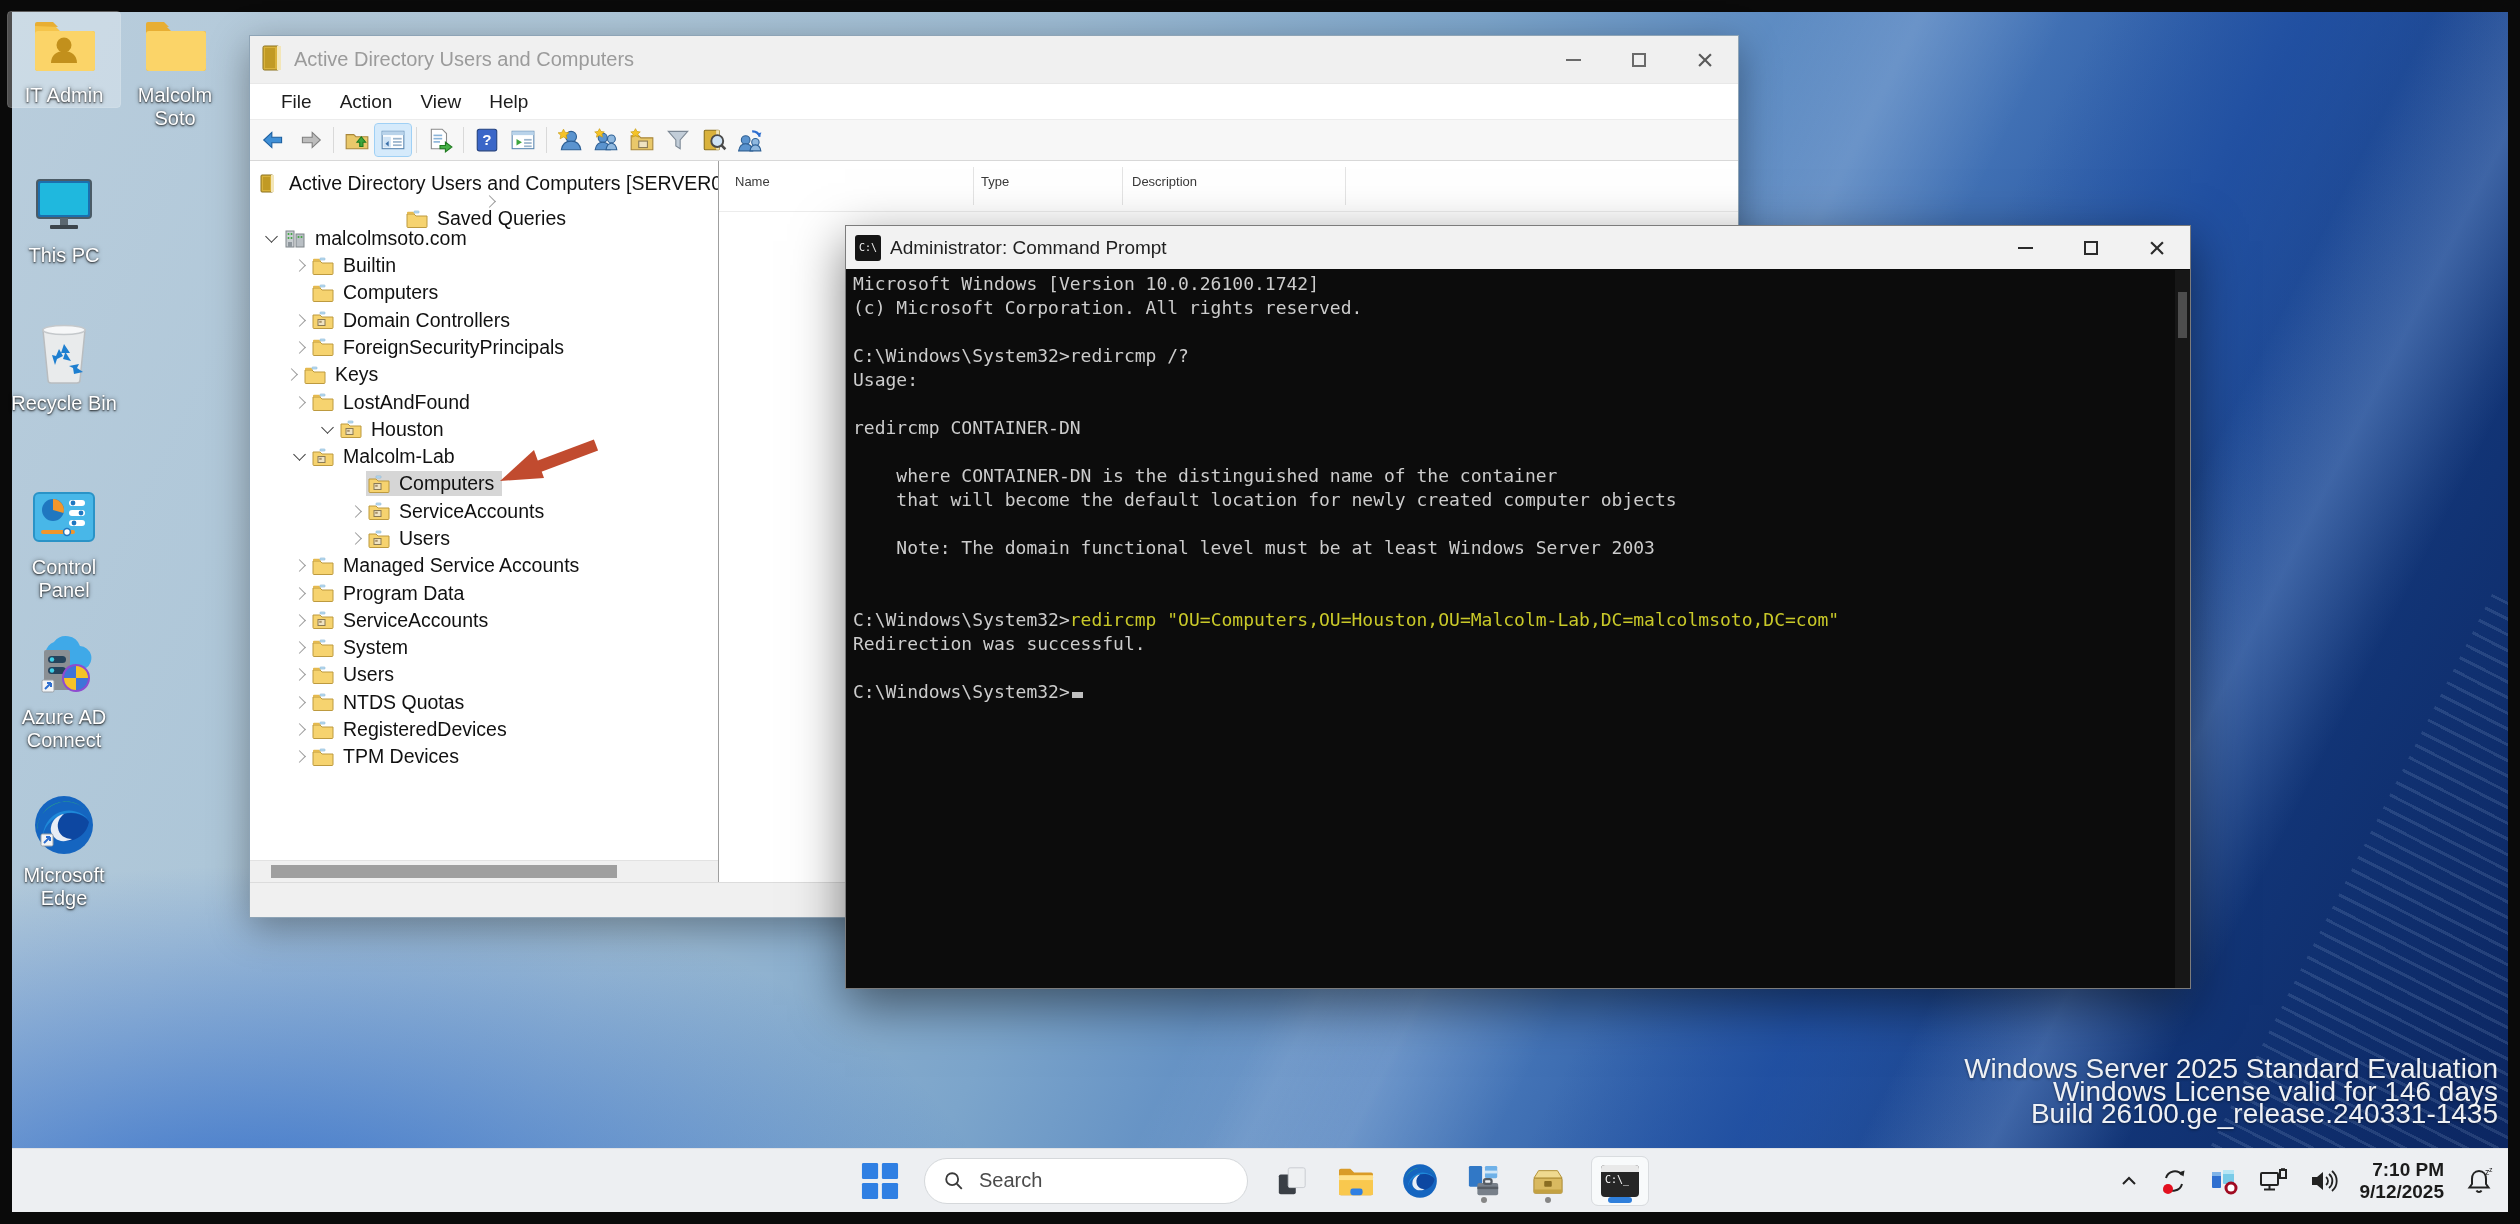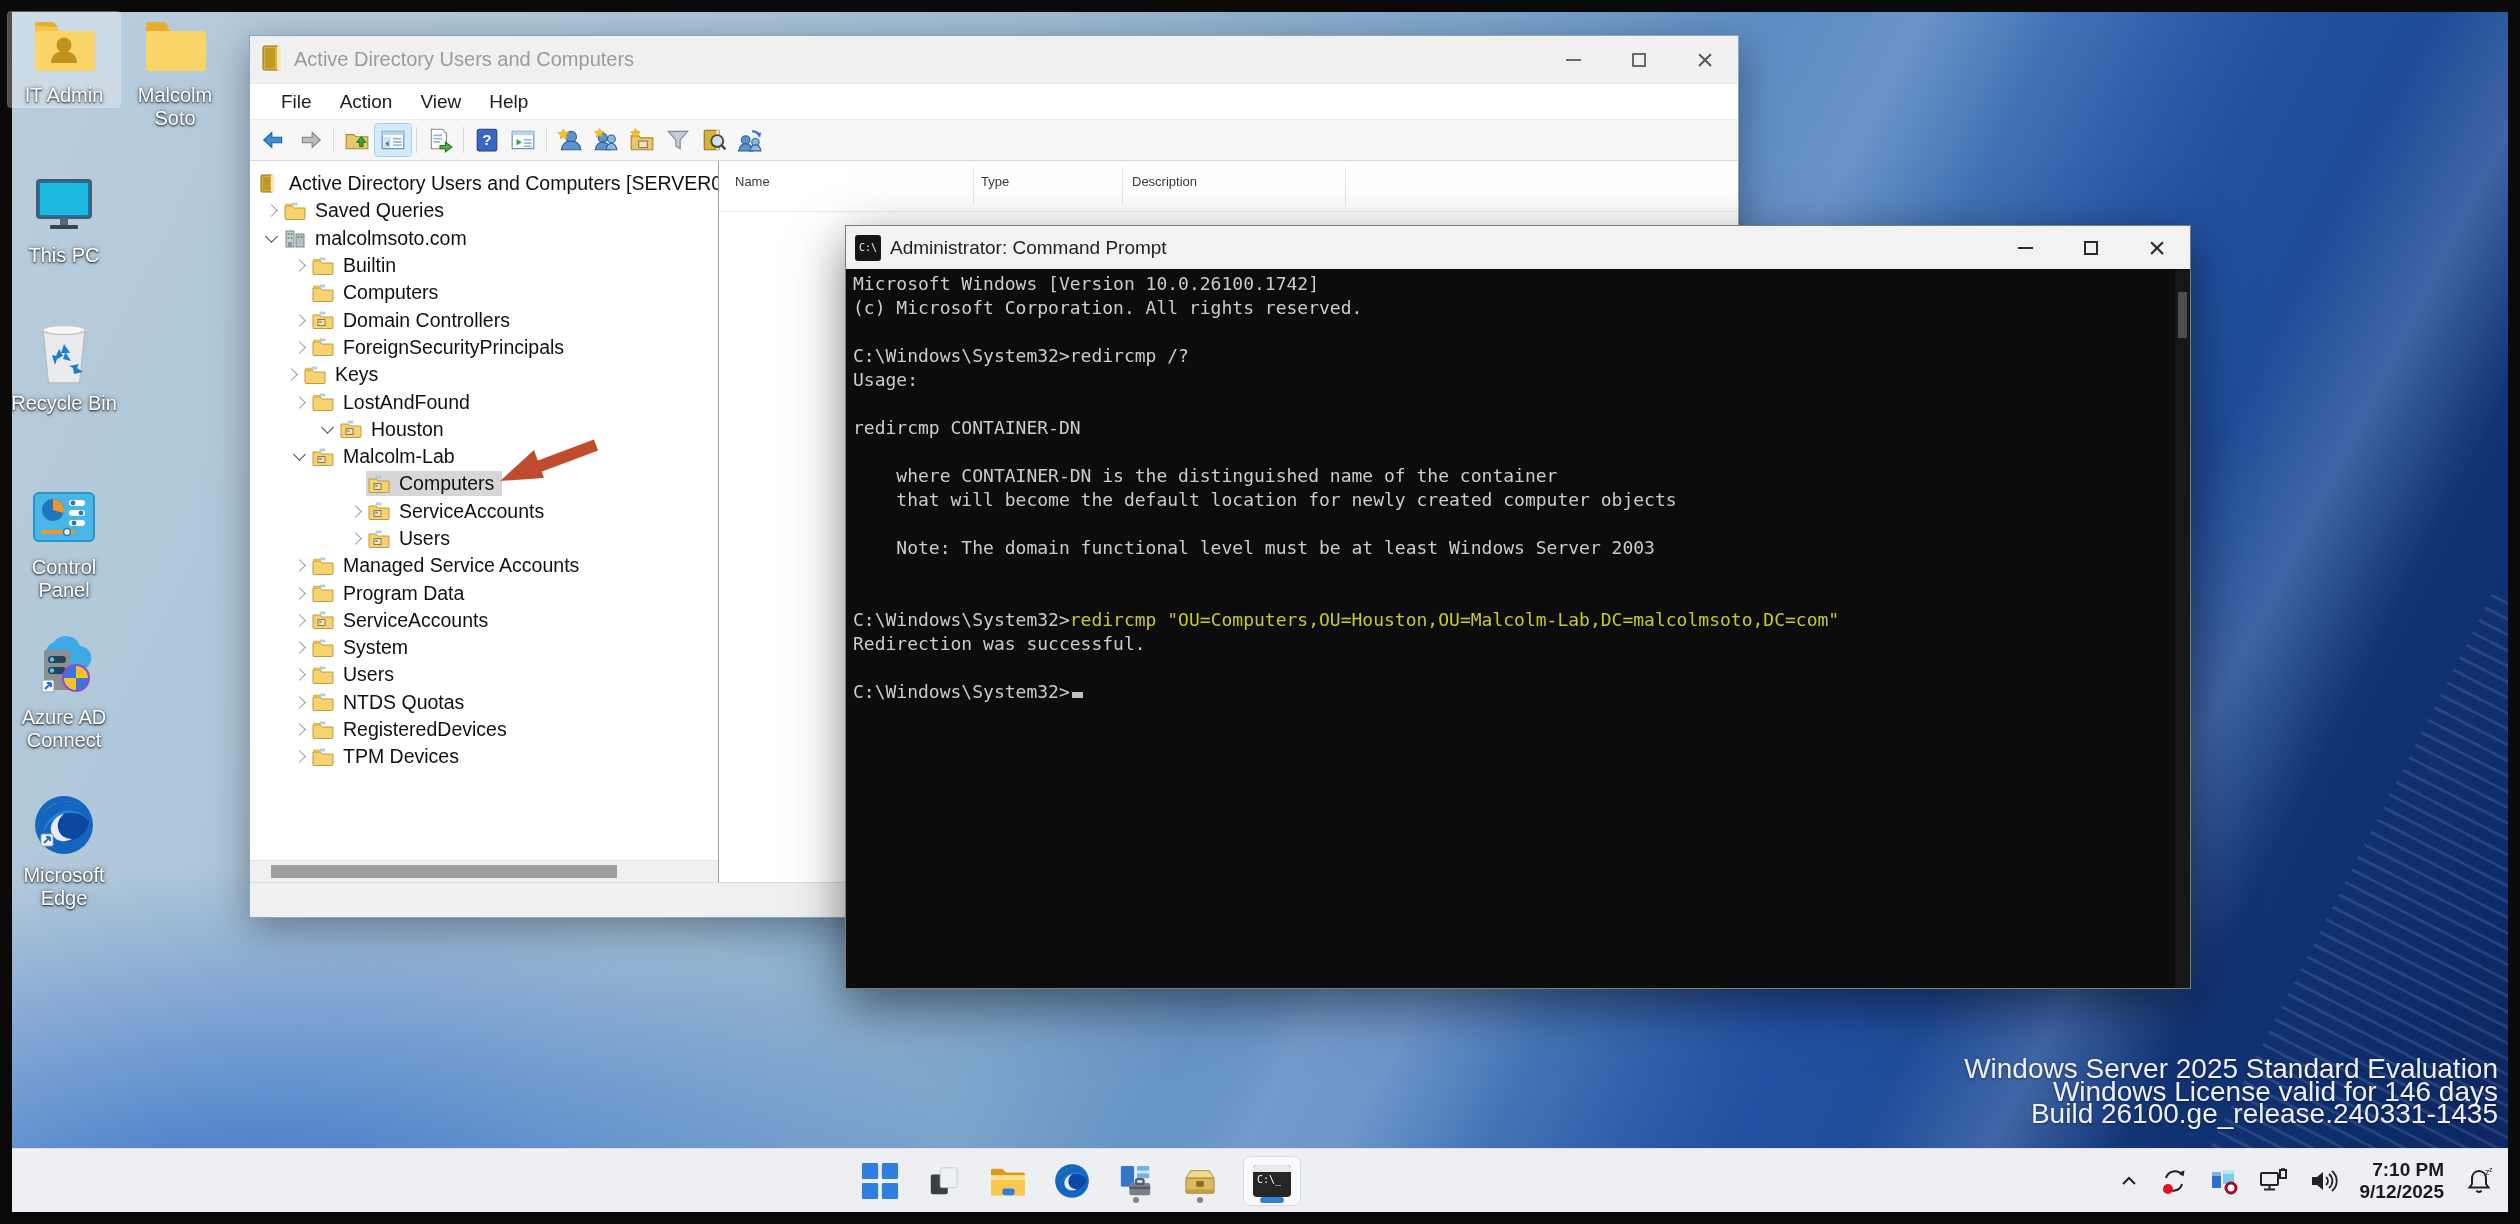--- a/index.html
+++ b/index.html
@@ -365,21 +365,21 @@
                 <span class="ticon">
                   <svg width="20" height="19" viewBox="0 0 20 19">
                     <rect x="3" y="1" width="12" height="17" rx="1" fill="#d9b23c" stroke="#8a701d"></rect>
                     <rect x="13" y="1" width="3" height="17" fill="#f3e6b8"></rect>
                     <rect x="5" y="3" width="7" height="13" fill="#c19a24"></rect>
                   </svg>
                 </span>
                 <span class="tlabel">Active Directory Users and Computers [SERVER01.malco</span>
               </span>
             </div>
-            <div class="trow" style="padding-left: 10px;">
+            <div class="trow" style="padding-left: 10px; flex-direction: column;">
               <span class="chevbox">
                 <span class="chev c"></span>
               </span>
               <span class="selspan">
                 <span class="ticon">
                   <svg width="22" height="18" viewBox="0 0 22 18">
                     <path d="M1 4 h7 l2 2 h11 v10.5 a1 1 0 0 1-1 1 H2 a1 1 0 0 1-1-1 z" fill="#f6d36f" stroke="#bd9a3f"></path>
                     <path d="M1 4 v-1.2 a1 1 0 0 1 1-1 h5.2 l1.8 2.2z" fill="#e4b94f"></path>
                     <rect x="8" y="1" width="5" height="2" rx=".6" fill="#bfe0f2" stroke="#7fb0d4" stroke-width=".6"></rect>
                   </svg>
@@ -764,20 +764,27 @@
   <div class="taskbar">
     <div class="tb-center">
       <div class="tb-btn">
         <svg width="38" height="38" viewBox="0 0 40 40">
             <rect x="1" y="1" width="17" height="17" rx="1.5" fill="#2f7fe3"></rect>
             <rect x="22" y="1" width="17" height="17" rx="1.5" fill="#2f7fe3"></rect>
             <rect x="1" y="22" width="17" height="17" rx="1.5" fill="#2f7fe3"></rect>
             <rect x="22" y="22" width="17" height="17" rx="1.5" fill="#2f7fe3"></rect>
           </svg>
       </div>
+      <div class="searchpill">
+        <svg width="22" height="22" viewBox="0 0 24 24">
+            <circle cx="10" cy="10" r="6.5" fill="none" stroke="#3a3a3a" stroke-width="2"></circle>
+            <line x1="15" y1="15" x2="20.5" y2="20.5" stroke="#3a3a3a" stroke-width="2"></line>
+          </svg>
+        <span>Search</span>
+      </div>
       <div class="tb-btn">
         <svg width="34" height="32" viewBox="0 0 36 34">
             <rect x="4" y="10" width="18" height="21" rx="2" fill="#3a3f46"></rect>
             <rect x="14" y="3" width="18" height="21" rx="2" fill="#eef0f2" stroke="#c8cbd0"></rect>
           </svg>
       </div>
       <div class="tb-btn">
         <svg width="38" height="34" viewBox="0 0 40 36">
             <path d="M2 7 a2 2 0 0 1 2-2 h10 l4 4 h18 a2 2 0 0 1 2 2 v20 a2 2 0 0 1-2 2 H4 a2 2 0 0 1-2-2 z" fill="#d99b28"></path>
             <rect x="2" y="12" width="36" height="21" rx="2" fill="#f9c84e"></rect>

